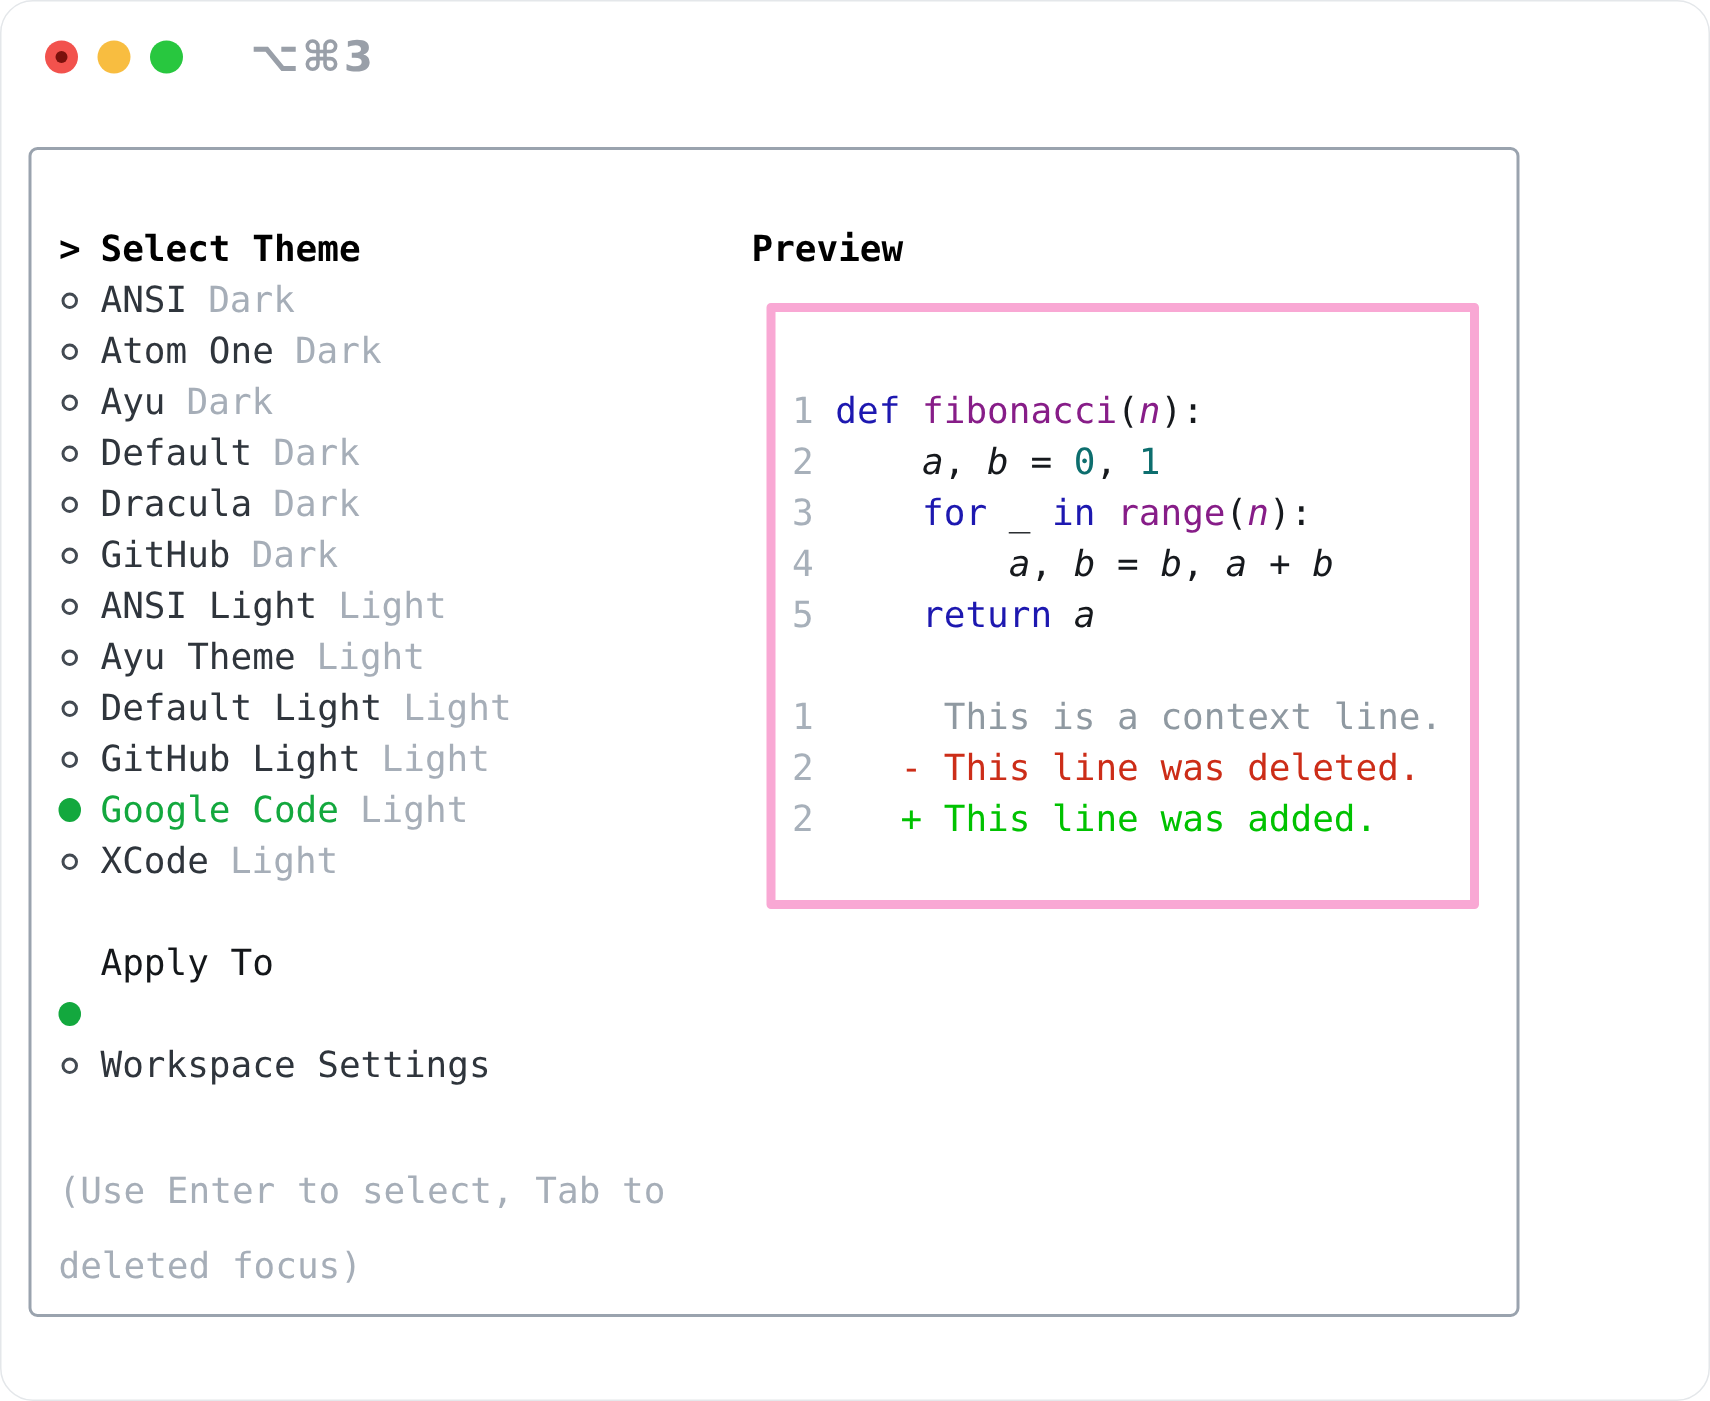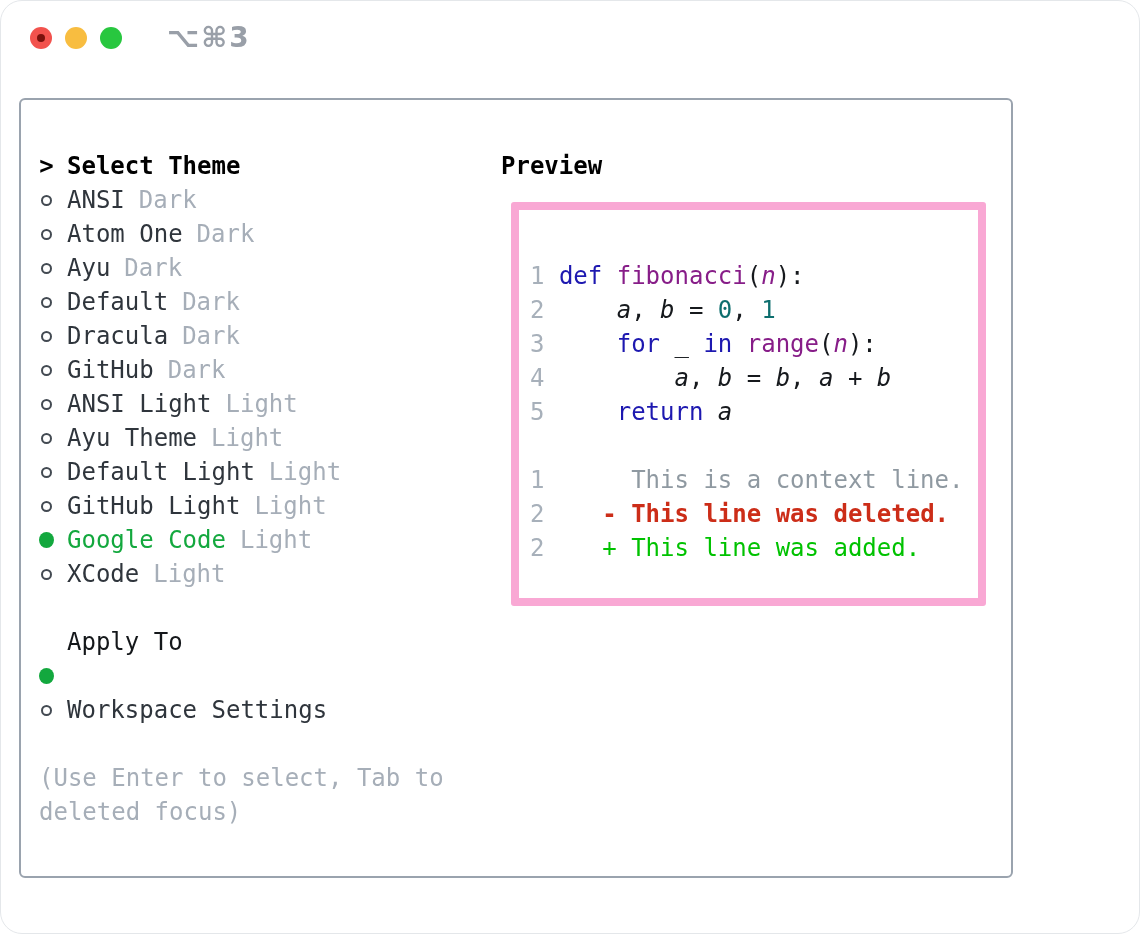--- a/index.html
+++ b/index.html
@@ -25,36 +25,36 @@
   .list{position:absolute;left:18px;top:49px;font-size:24px;line-height:34px;}
   .row{display:flex;align-items:center;height:34px;white-space:pre;}
   .pfx{width:15px;margin-right:13px;flex:none;display:flex;align-items:center;justify-content:center;}
   .pfx i{display:block;width:11px;height:11px;border:2.5px solid #434a52;border-radius:50%;}
   .row[data-selected="true"] .pfx i{width:16px;height:16px;border:none;background:var(--ui_green);}
   .caret{font-weight:bold;color:#000;font-size:24px;}
   .hname{font-weight:bold;color:#000;}
   .name{color:var(--item_text);}
   .row[data-selected="true"] .name{color:var(--ui_green);}
   .tag{color:var(--muted);margin-left:14px;}
-  .hint{height:34px;line-height:34px;color:var(--muted);white-space:pre;}
+  .hint{height:34px;line-height:34px;color:var(--muted);white-space:pre;margin-top:16px;}
   
   .preview-title{position:absolute;left:480px;top:49px;height:34px;line-height:34px;
                  font-size:24px;font-weight:bold;color:#000;}
   .preview-box{position:absolute;left:490px;top:102px;width:475px;height:404px;
-               border:8px solid #f9a8d4;border-radius:3px;padding:15px 0 0 11px;overflow:hidden;}
+               border:6px solid #f9a8d4;border-radius:3px;padding:15px 0 0 11px;overflow:hidden;}
   .cl{height:34px;line-height:34px;font-size:24px;white-space:pre;}
   .ln{color:#a7b0ba;margin-right:1ch;}
   [data-c="kw"]{color:var(--keyword);}
   [data-c="fn"]{color:var(--function);}
   [data-c="pm"]{color:var(--function);font-style:italic;}
   [data-c="va"]{color:var(--code_text);font-style:italic;}
   [data-c="nm"]{color:var(--number);}
   [data-c="pl"]{color:var(--code_text);}
   [data-c="ctx"]{color:var(--context);}
-  [data-c="del"]{color:var(--deleted);font-weight:bold;}
+  [data-c="del"]{color:var(--deleted);}
   [data-c="add"]{color:var(--added);}
 </style>
 </head>
 <body>
 
 <div class="window">
 
   <div class="traffic t-red"></div>
   <div class="traffic t-yellow"></div>
   <div class="traffic t-green"></div>

